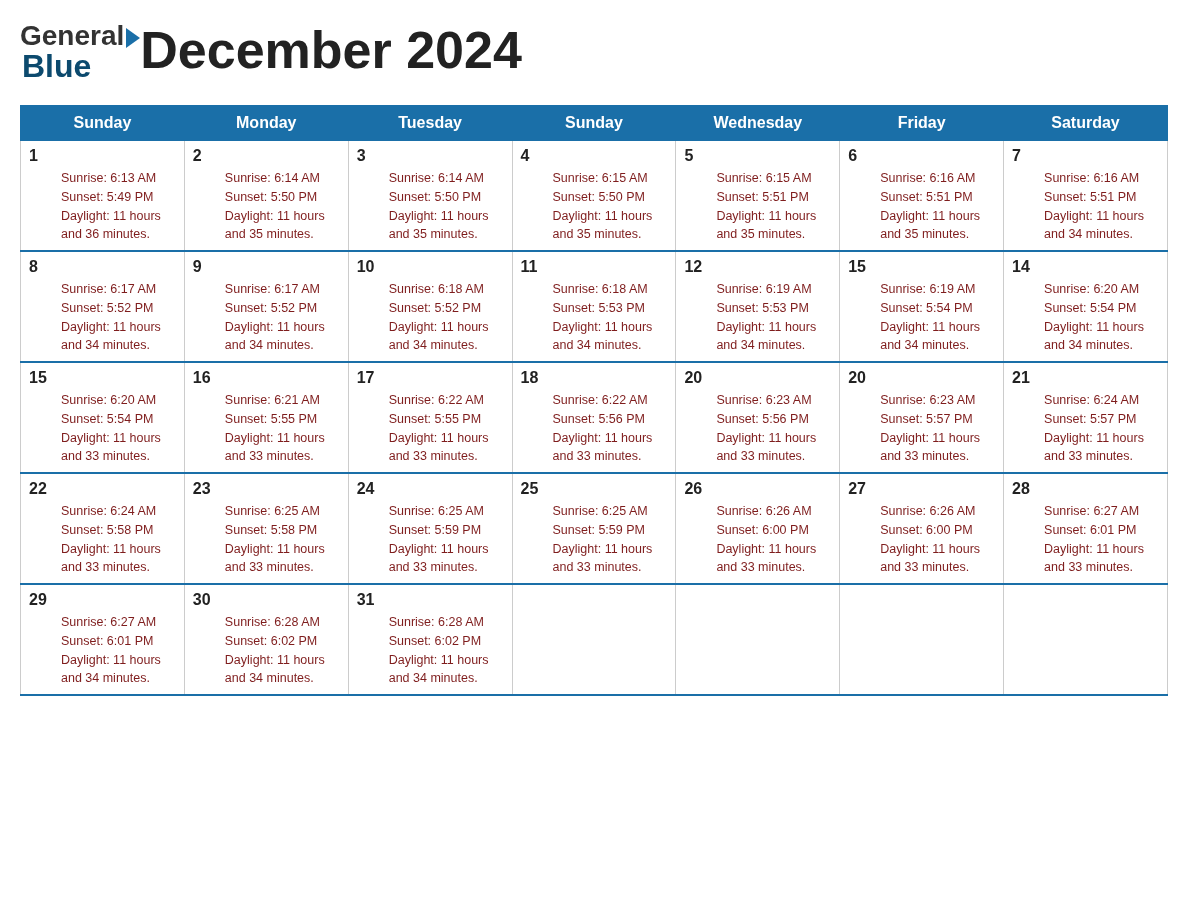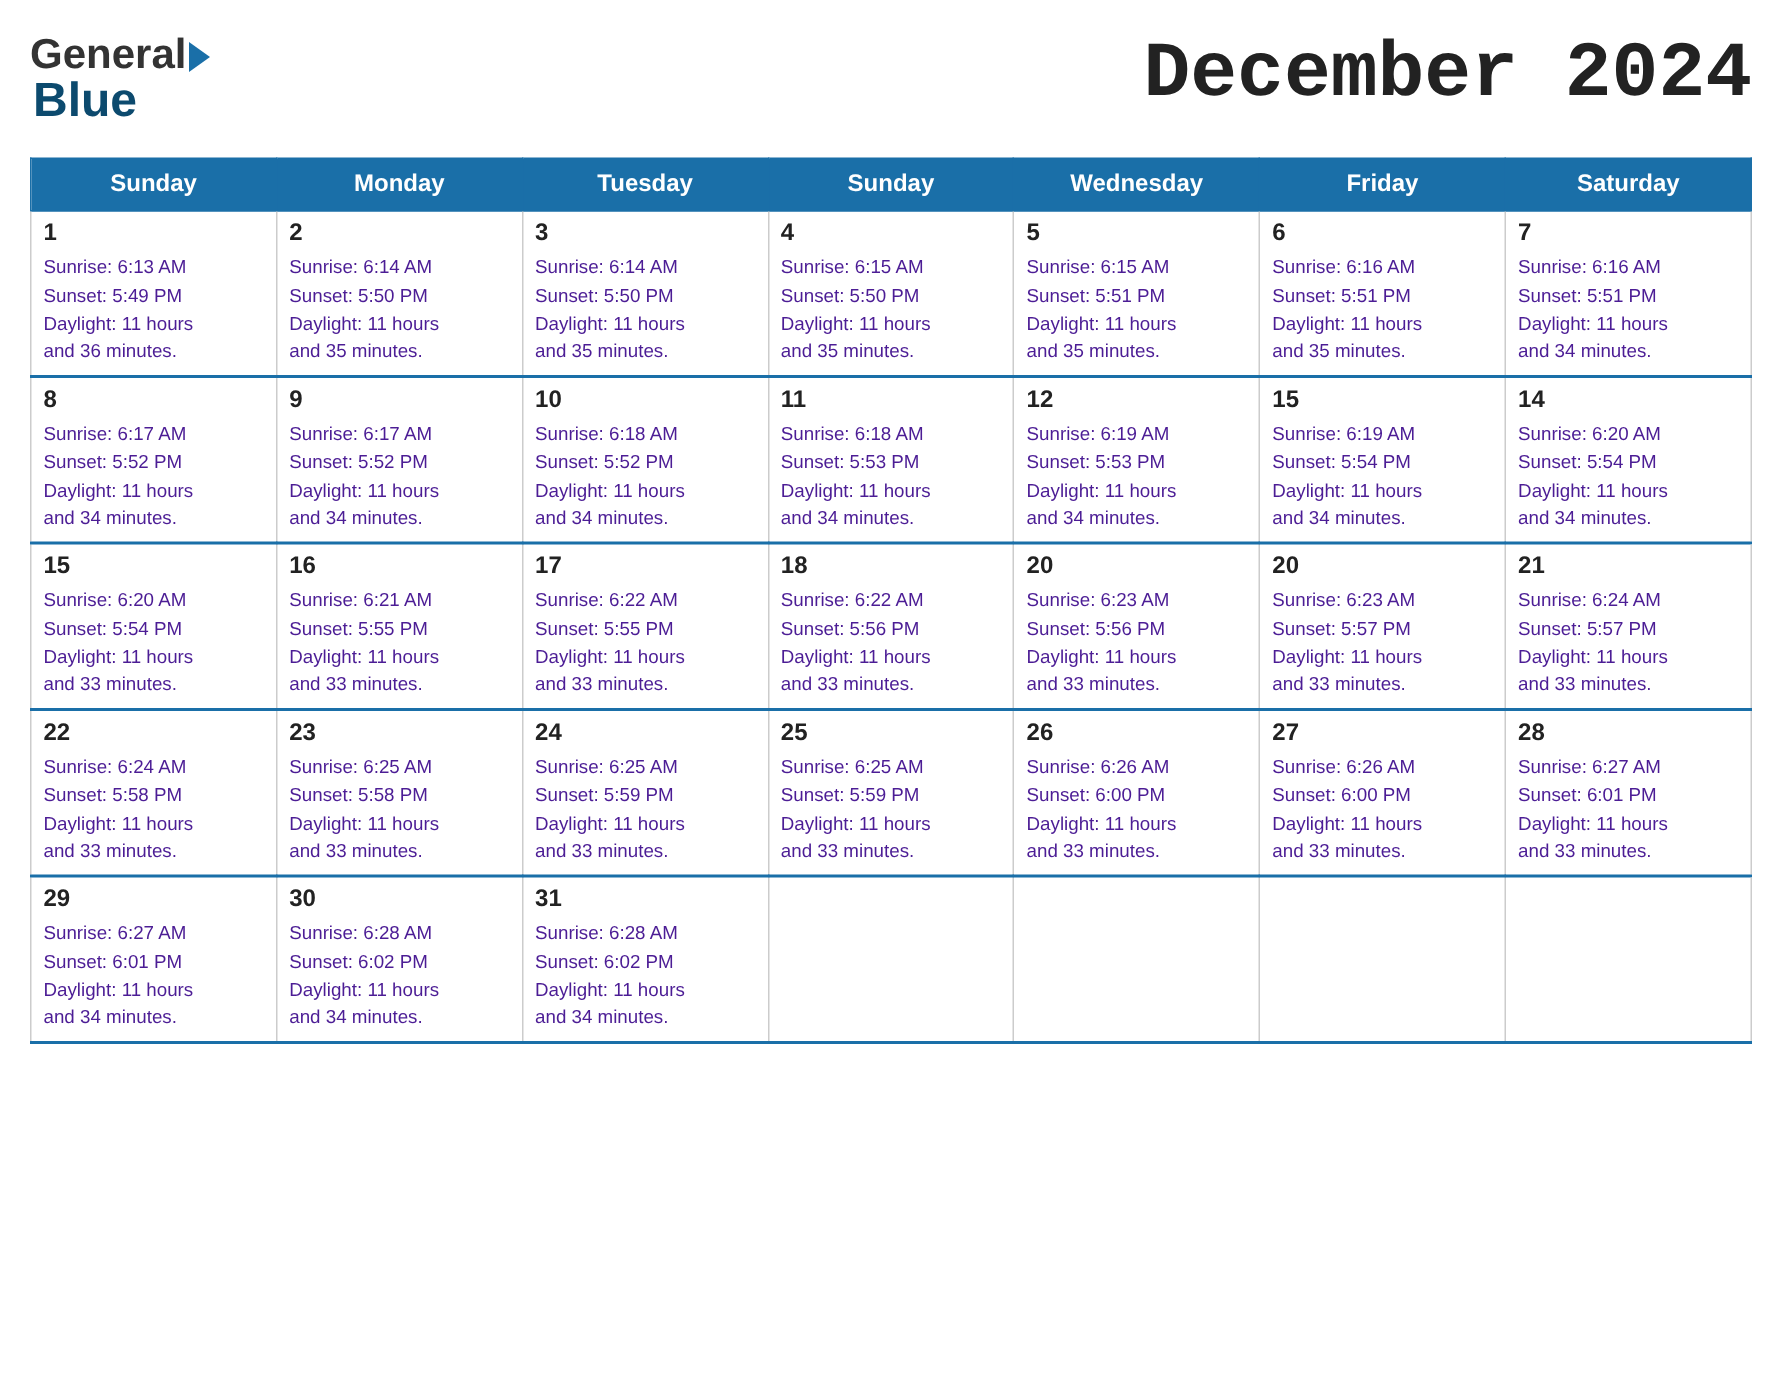--- a/index.html
+++ b/index.html
@@ -5,21 +5,21 @@
     * { box-sizing: border-box; margin: 0; padding: 0; }
     body {
       font-family: Arial, sans-serif;
       background: #fff;
       padding: 20px;
       width: 1188px;
       min-height: 918px;
     }
     .header {
       display: flex;
-      justify-content: space-between;
+      justify-content: flex-start;
       align-items: flex-start;
       margin-bottom: 20px;
     }
     .logo {
       display: flex;
       flex-direction: column;
       align-items: flex-start;
     }
     .logo-text {
       display: flex;
@@ -41,21 +41,20 @@
     }
     .logo-blue {
       font-size: 32px;
       font-weight: bold;
       color: #0c4a6e;
       margin-top: -4px;
       padding-left: 2px;
     }
     .title-area {
       text-align: right;
-      font-family: Liberation Mono, monospace;
     }
     .month-title {
       font-size: 52px;
       font-weight: bold;
       color: #222;
     }
     .location {
       font-size: 22px;
       color: #444;
     }
@@ -84,21 +83,22 @@
     .calendar tbody tr td .day-number {
       font-size: 16px;
       font-weight: bold;
       color: #222;
       display: block;
       margin-bottom: 4px;
     }
     .calendar tbody tr td .day-info {
       font-size: 12.5px;
       line-height: 1.5;
-      color: #4c1d95;
+      color: #7f1d1d;
+      margin-left: 32px;
     }
     .calendar tbody tr {
       border-bottom: 2px solid #1a6fa8;
     }
     .calendar tbody tr td:first-child {
       border-left: 1px solid #ccc;
     }
     .empty-cell {
       background: #fff;
     }

